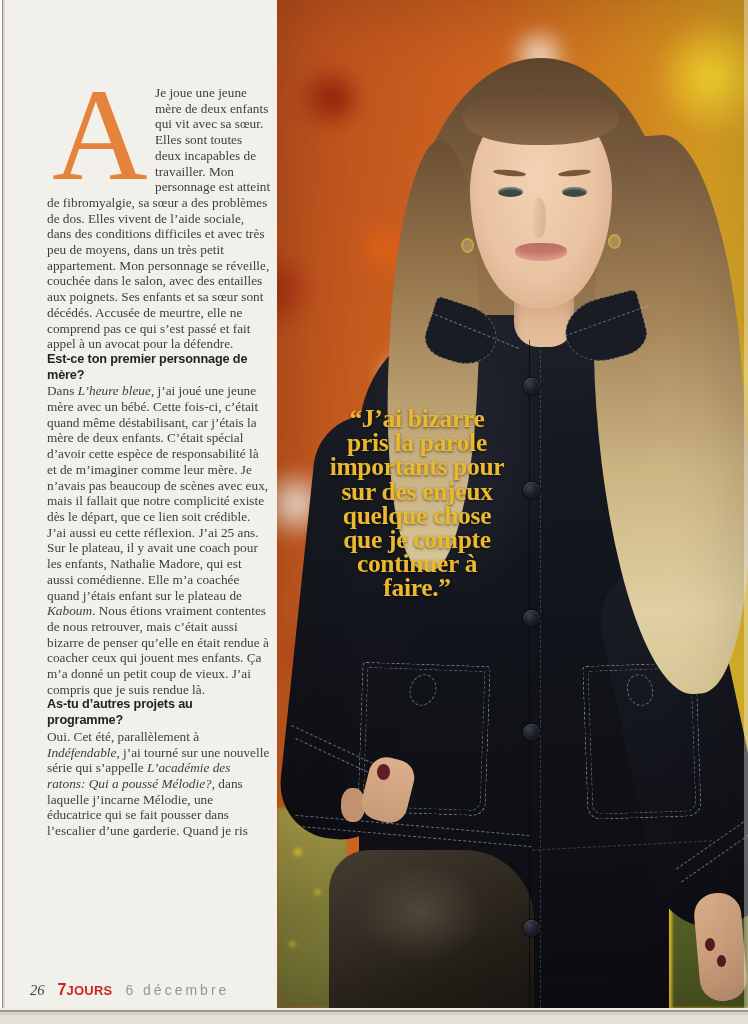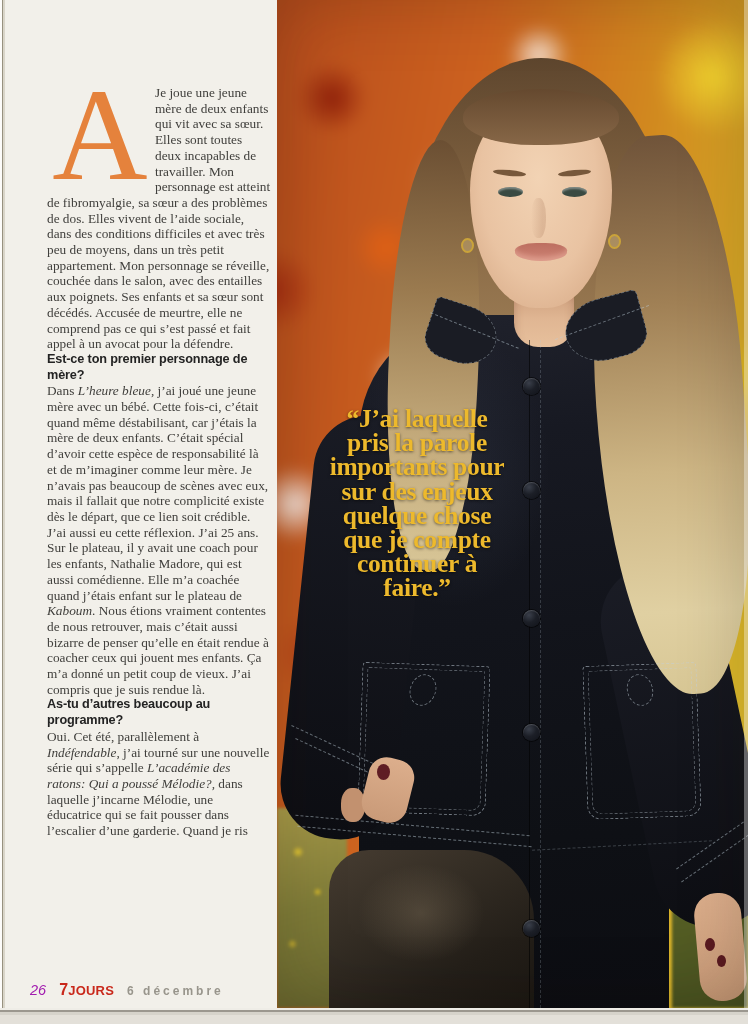--- a/index.html
+++ b/index.html
@@ -134,38 +134,38 @@
   .vignette{left:0;top:0;right:0;bottom:0;z-index:11;box-shadow:inset 0 0 70px rgba(25,12,5,.22);}
 
   
   .pull-quote{left:42px;top:407px;width:196px;z-index:12;margin:0;text-align:center;
     font-family:"Liberation Serif",serif;font-weight:bold;font-size:25.5px;line-height:24.2px;
     letter-spacing:-0.3px;color:#edb92c;text-shadow:0 1px 3px rgba(0,0,0,.55);}
   .pq-line{display:block;white-space:nowrap;position:static;}
 
   
   .footer{position:absolute;left:30px;top:981px;display:flex;align-items:baseline;gap:13px;z-index:20;}
-  .pagenum{font-family:Liberation Sans, sans-serif;font-style:italic;font-size:14.5px;color:#a21caf;}
+  .pagenum{font-family:Liberation Serif, serif;font-style:italic;font-size:14.5px;color:#404040;}
   .maglogo{font-family:"Liberation Sans",sans-serif;font-weight:bold;font-size:13px;
     color:#c9281b;letter-spacing:.2px;display:inline-block;}
   .maglogo::first-letter{font-size:16px;}
-  .issuedate{font-family:"Liberation Sans",sans-serif;font-size:12px;letter-spacing:3px;color:#98958c;font-weight:bold;}
+  .issuedate{font-family:"Liberation Sans",sans-serif;font-size:14px;letter-spacing:3px;color:#98958c;}
 </style>
 </head>
 <body>
 
 <div class="stage">
 
   <article class="column">
     <span class="dropcap">A</span>
     <p class="a"><span>Je joue une jeune mère de deux enfants qui vit avec sa sœur. Elles sont toutes deux incapables de travailler. Mon personnage est atteint de fibromyalgie, sa sœur a des problèmes de dos. Elles vivent de l’aide sociale, dans des conditions difficiles et avec très peu de moyens, dans un très petit appartement. Mon personnage se réveille, couchée dans le salon, avec des entailles aux poignets. Ses enfants et sa sœur sont décédés. Accusée de meurtre, elle ne comprend pas ce qui s’est passé et fait appel à un avocat pour la défendre.</span></p>
     <p class="q"><span>Est-ce ton premier personnage de mère?</span></p>
     <p class="a"><span>Dans </span><span class="it">L’heure bleue</span><span>, j’ai joué une jeune mère avec un bébé. Cette fois-ci, c’était quand même déstabilisant, car j’étais la mère de deux enfants. C’était spécial d’avoir cette espèce de responsabilité là et de m’imaginer comme leur mère. Je n’avais pas beaucoup de scènes avec eux, mais il fallait que notre complicité existe dès le départ, que ce lien soit crédible.</span></p>
     <p class="a"><span>J’ai aussi eu cette réflexion. J’ai 25 ans. Sur le plateau, il y avait une coach pour les enfants, Nathalie Madore, qui est aussi comédienne. Elle m’a coachée quand j’étais enfant sur le plateau de </span><span class="it">Kaboum</span><span>. Nous étions vraiment contentes de nous retrouver, mais c’était aussi bizarre de penser qu’elle en était rendue à coacher ceux qui jouent mes enfants. Ça m’a donné un petit coup de vieux. J’ai compris que je suis rendue là.</span></p>
-    <p class="q"><span>As-tu d’autres beaucoup au programme?</span></p>
+    <p class="q"><span>As-tu d’autres projets au programme?</span></p>
     <p class="a"><span>Oui. Cet été, parallèlement à </span><span class="it">Indéfendable</span><span>, j’ai tourné sur une nouvelle série qui s’appelle </span><span class="it">L’académie des ratons: Qui a poussé Mélodie?,</span><span> dans laquelle j’incarne Mélodie, une éducatrice qui se fait pousser dans l’escalier d’une garderie. Quand je ris</span></p>
   </article>
 
   <figure class="photo">
     <div class="foliage"></div>
     <div class="grass grass-l"></div>
     <div class="grass grass-r"></div>
     <div class="hair-back"></div>
     <div class="torso"></div>
     <div class="arm arm-l"></div>
@@ -205,21 +205,21 @@
     <div class="stitch st-cuff-r1"></div>
     <div class="stitch st-cuff-r2"></div>
     <div class="hand-bit"></div>
     <div class="thumb"></div>
     <div class="thumb-nail"></div>
     <div class="hand-r"></div>
     <div class="nail-r1"></div>
     <div class="nail-r2"></div>
     <div class="vignette"></div>
     <blockquote class="pull-quote">
-        <span class="pq-line">“J’ai laquelle</span>
+        <span class="pq-line">“J’ai bizarre</span>
         <span class="pq-line">pris la parole</span>
         <span class="pq-line">importants pour</span>
         <span class="pq-line">sur des enjeux</span>
         <span class="pq-line">quelque chose</span>
         <span class="pq-line">que je compte</span>
         <span class="pq-line">continuer à</span>
         <span class="pq-line">faire.”</span>
       </blockquote>
   </figure>
 

